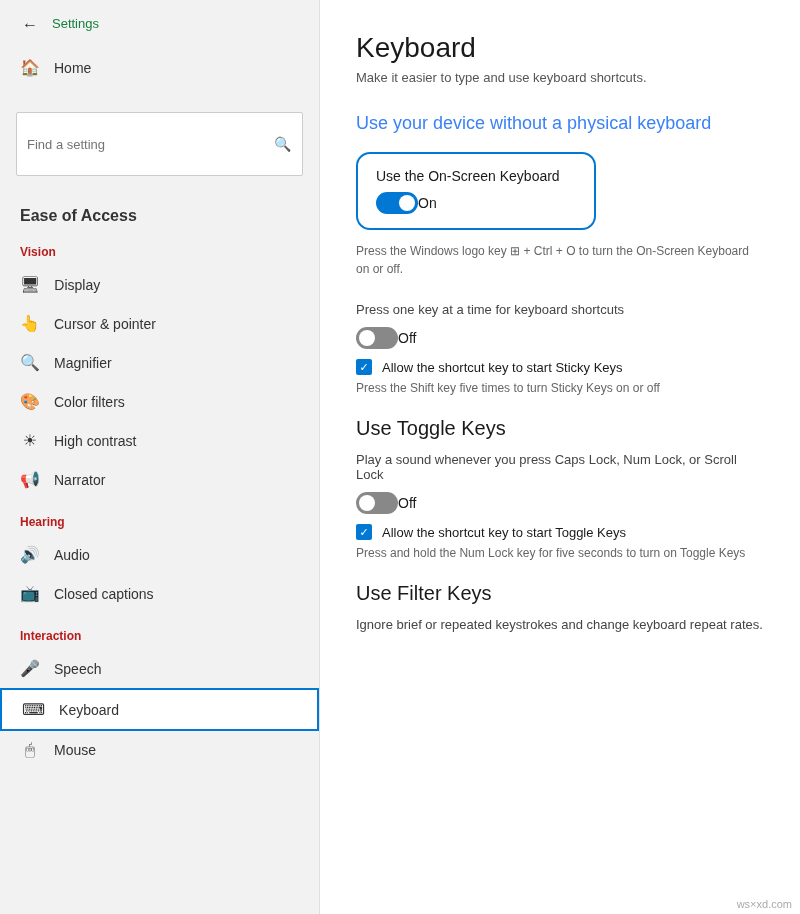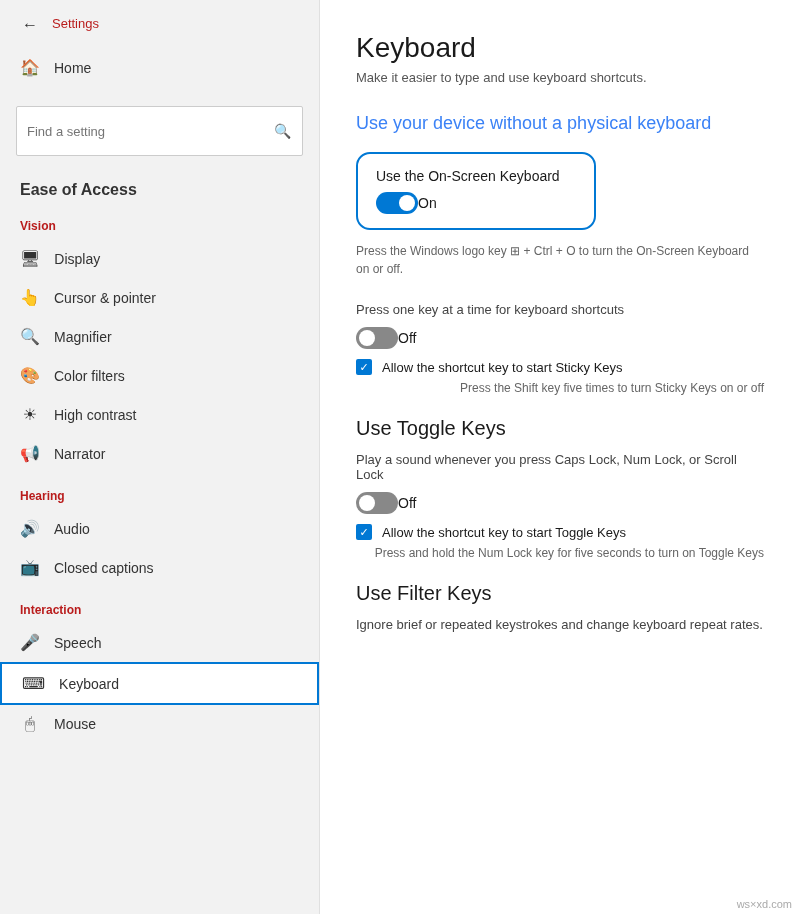--- a/index.html
+++ b/index.html
@@ -18,21 +18,21 @@
 
     .title-bar {
       display: flex;
       align-items: center;
       padding: 12px 16px;
       gap: 8px;
       background: #f2f2f2;
     }
     .title-bar-text {
       font-size: 13px;
-      color: #b91c1c;
+      color: #15803d;
     }
 
     .back-btn {
       background: none;
       border: none;
       cursor: pointer;
       font-size: 16px;
       color: #333;
       padding: 2px 6px;
     }
@@ -41,27 +41,27 @@
       display: flex;
       align-items: center;
       padding: 12px 20px;
       gap: 14px;
       cursor: pointer;
       font-size: 14px;
       color: #333;
     }
 
     .search-box {
-      margin: 17px 16px;
+      margin: 23px 16px;
       display: flex;
       align-items: center;
       background: #fff;
       border: 1px solid #ccc;
       border-radius: 2px;
-      padding: 16px 10px;
+      padding: 23px 10px;
       gap: 6px;
     }
     .search-input {
       border: none;
       outline: none;
       font-size: 13px;
       width: 100%;
       background: transparent;
       color: #333;
     }
@@ -215,21 +215,20 @@
     .checkbox-label {
       font-size: 13px;
       color: #1a1a1a;
     }
     .checkbox-hint {
       font-size: 12px;
       color: #666;
       margin-bottom: 20px;
       margin-left: 0;
       line-height: 1.5;
-      text-align: right;
     }
 
     .watermark {
       position: fixed;
       bottom: 4px;
       right: 8px;
       font-size: 11px;
       color: #aaa;
     }
   </style>

